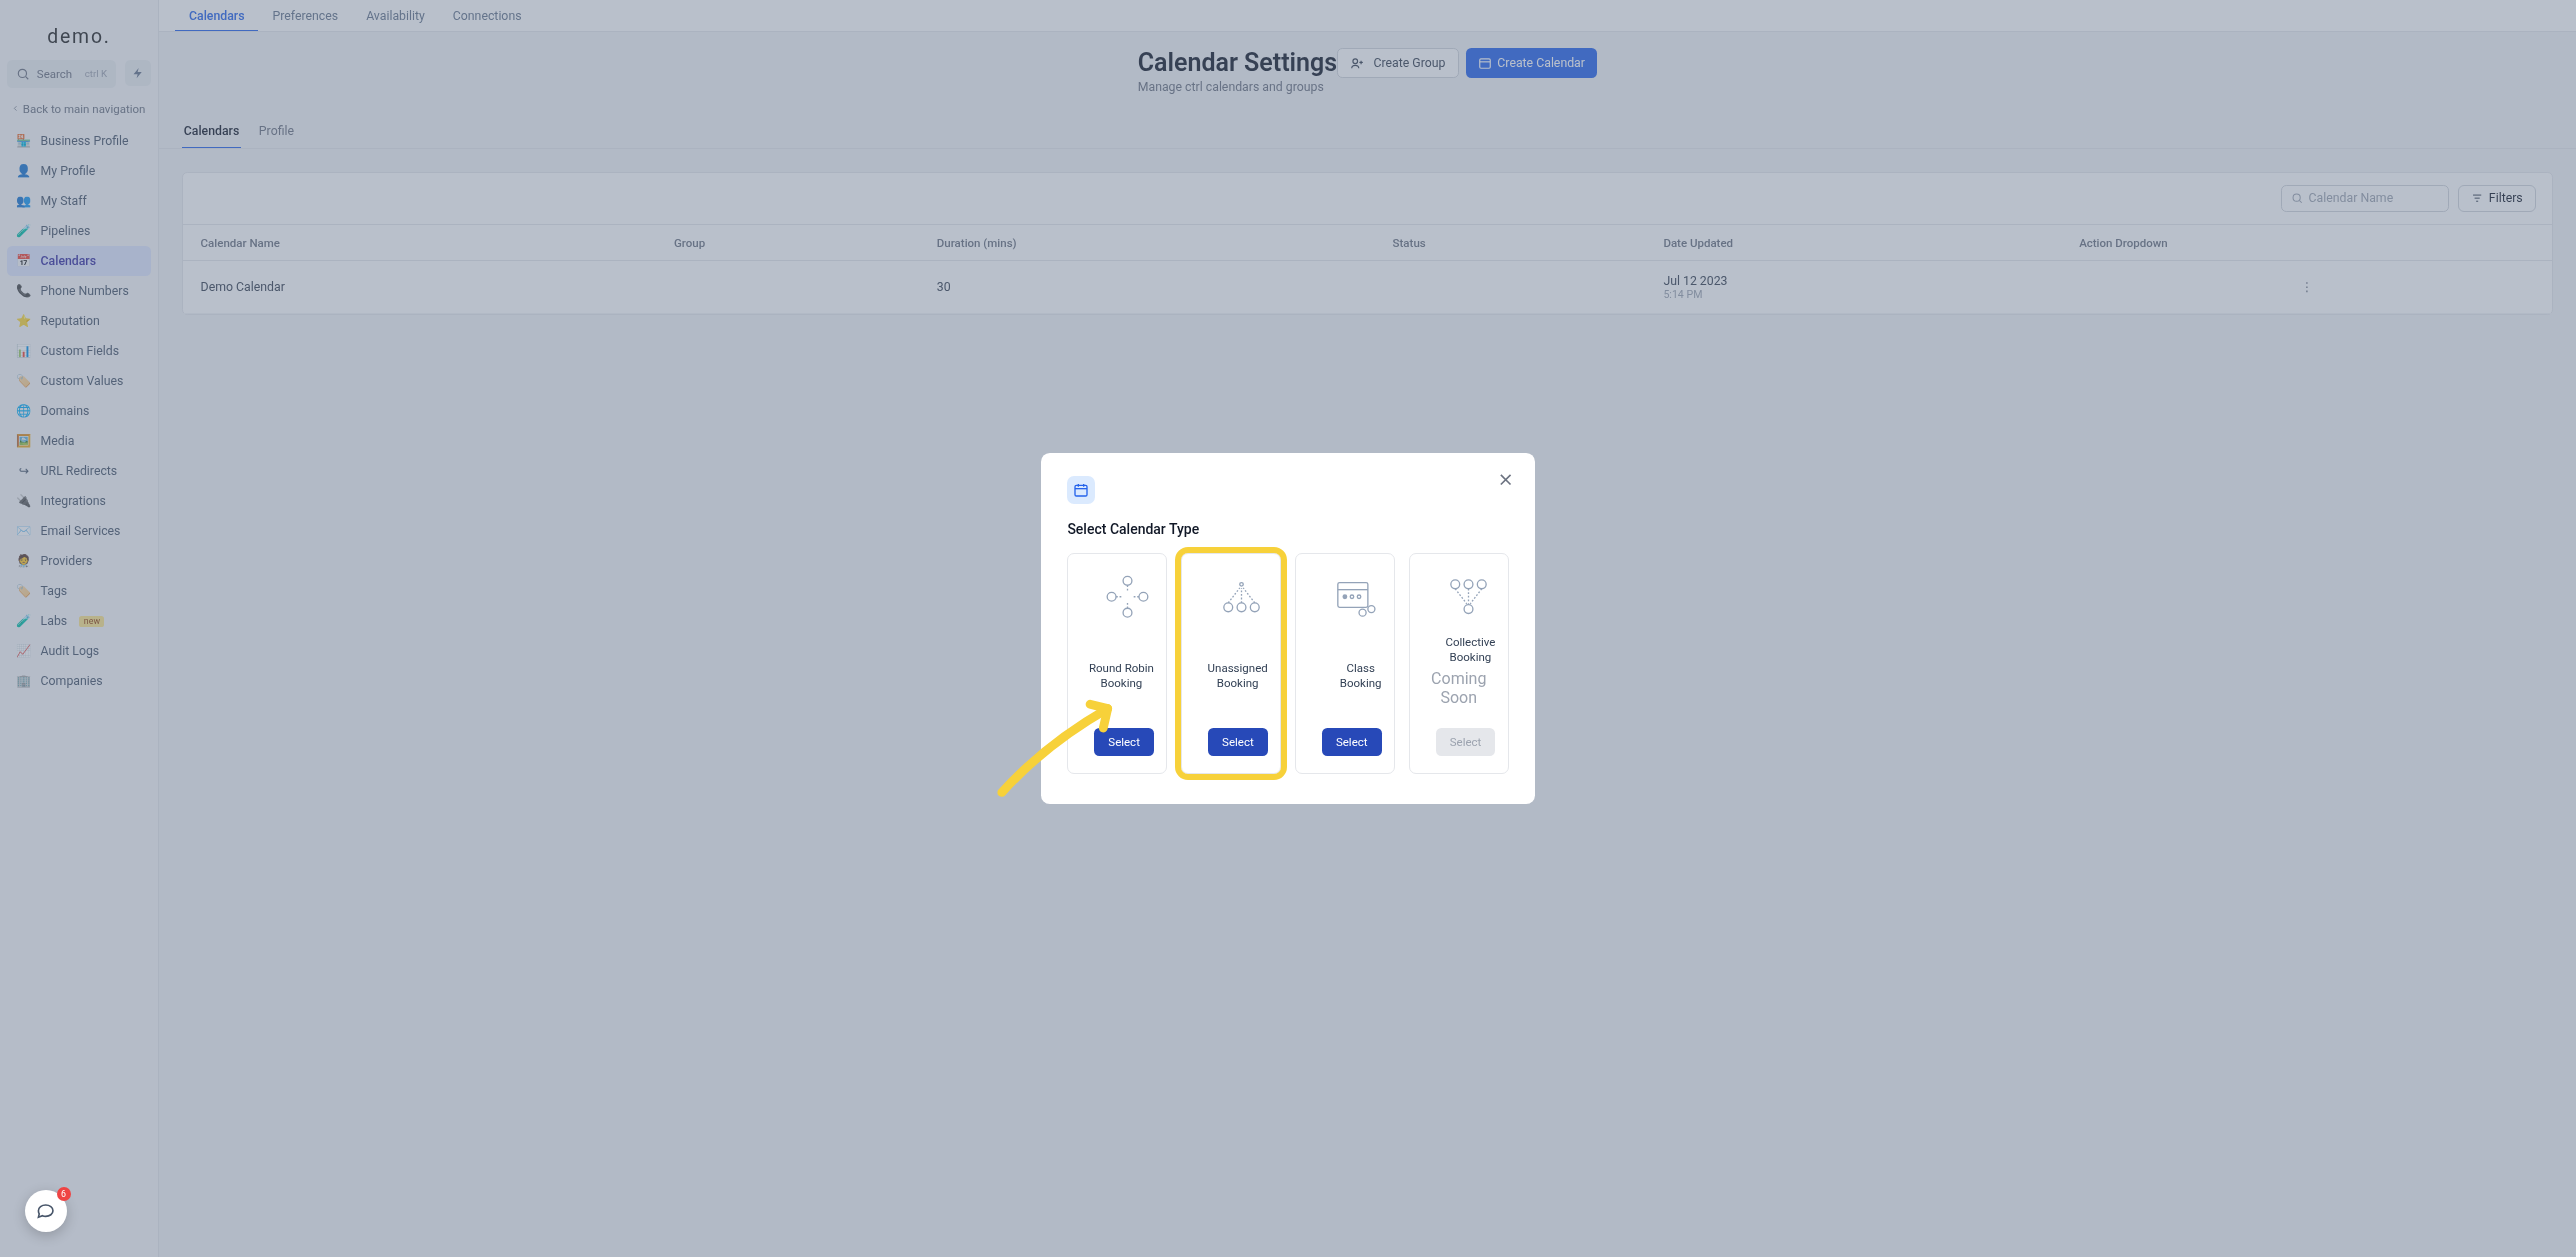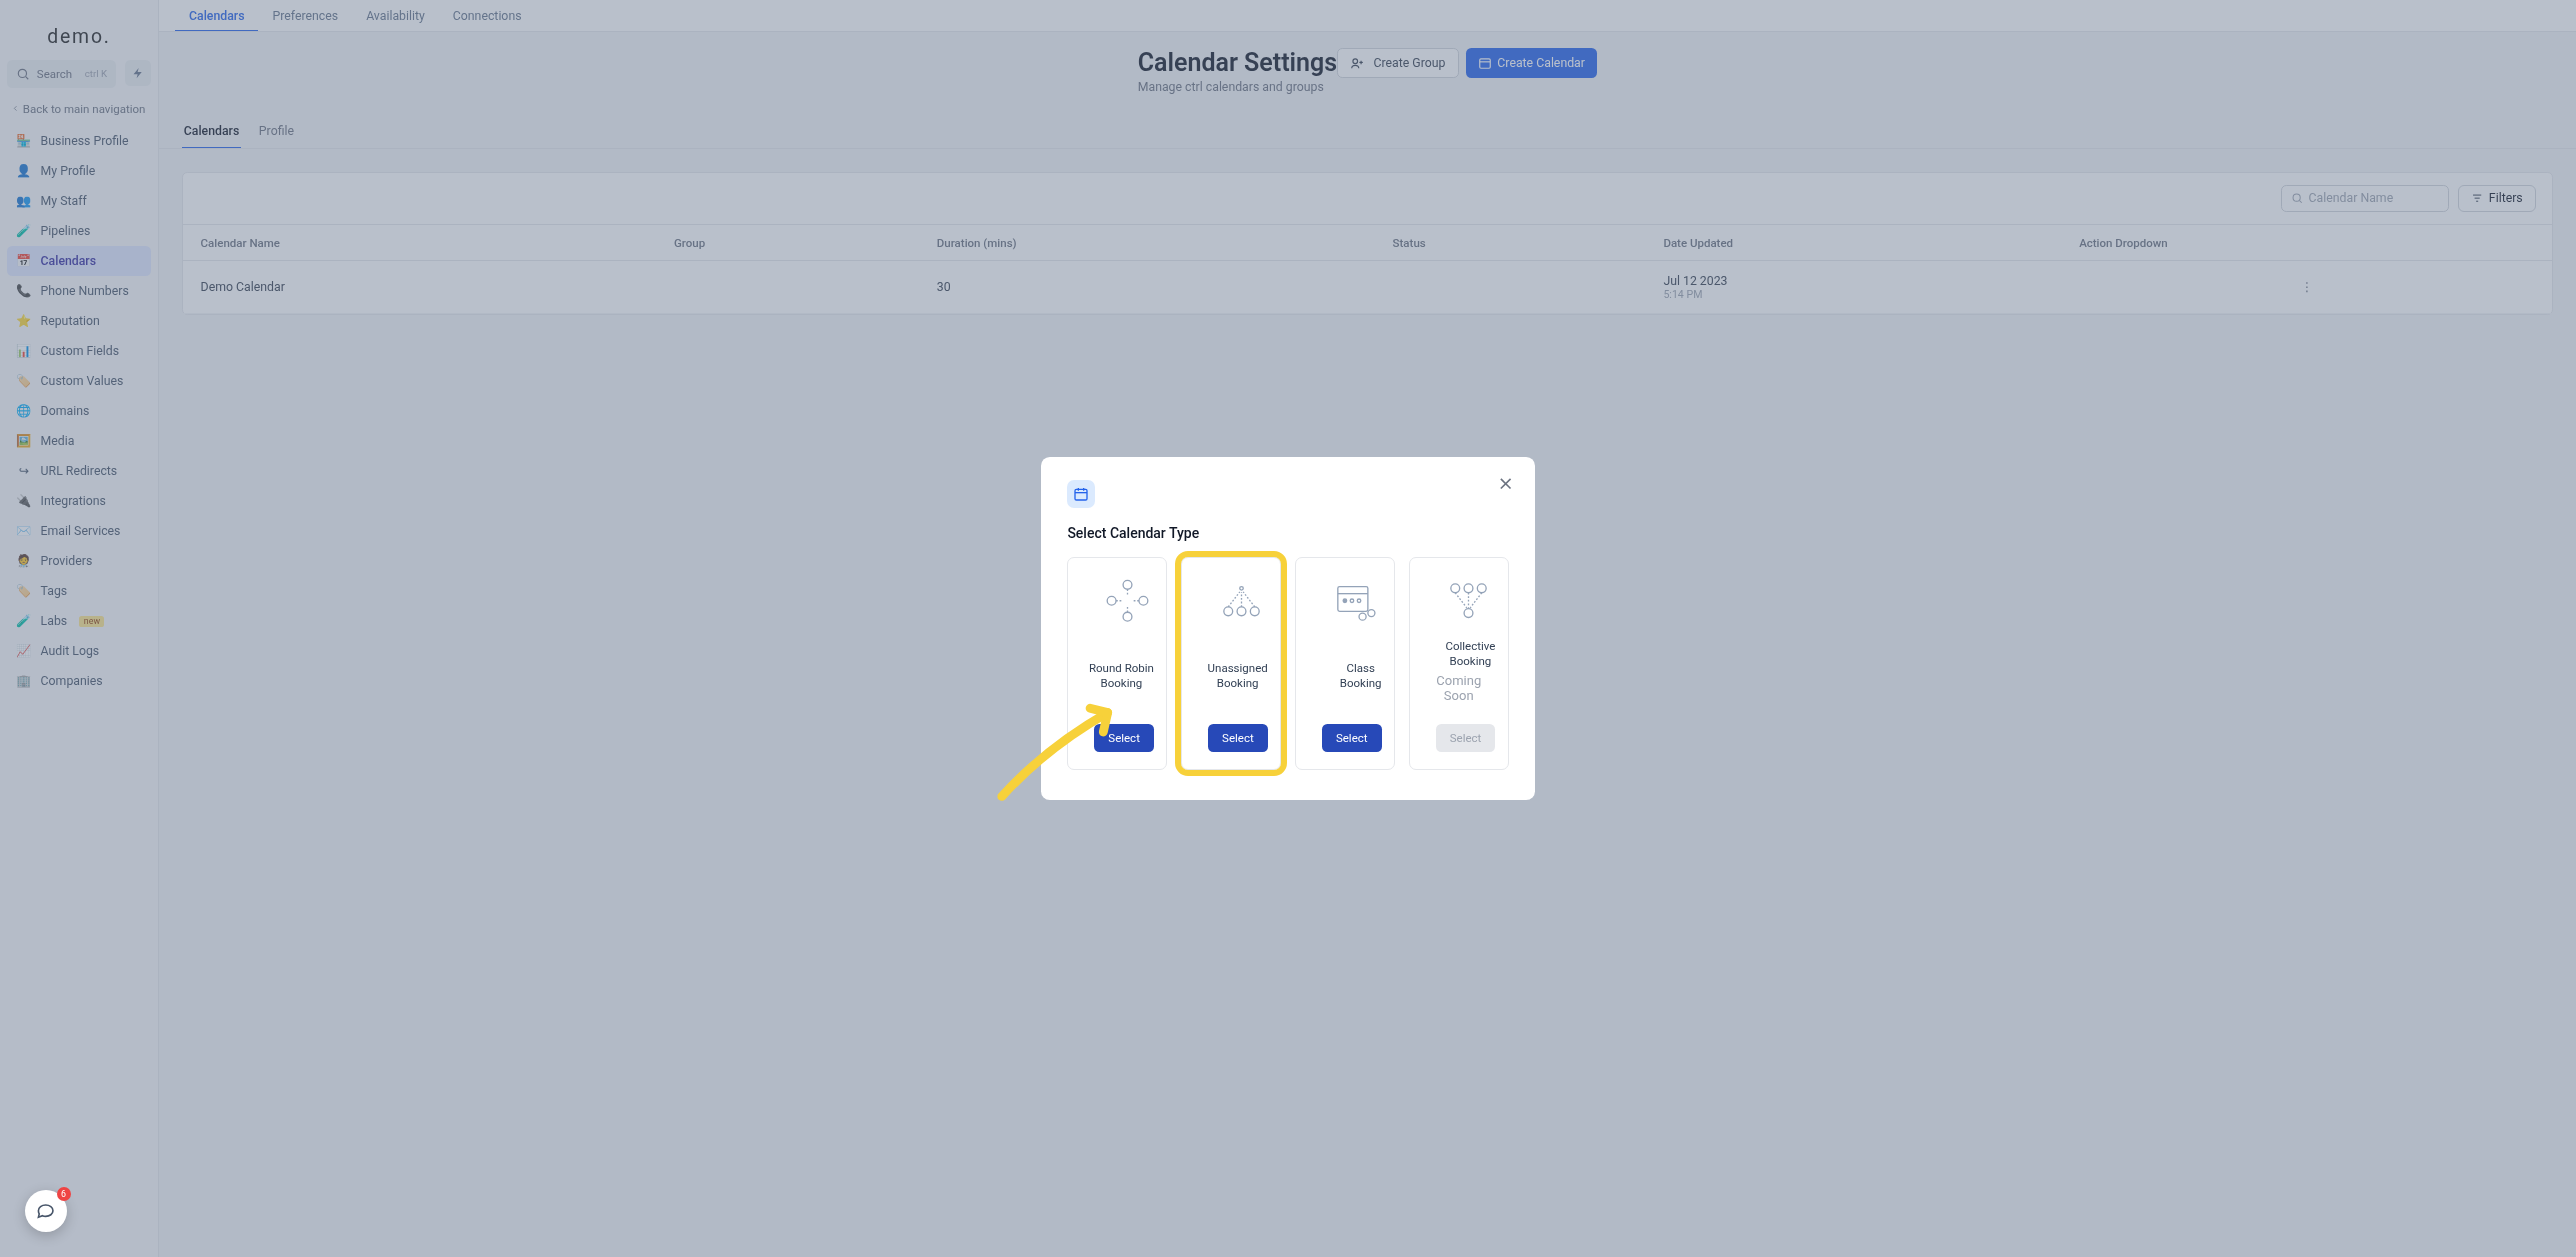--- a/index.html
+++ b/index.html
@@ -47,21 +47,21 @@
 .overlay { position: fixed; inset: 0; background: rgba(100,116,139,.45); display: flex; align-items: center; justify-content: center; }
 .modal { background: #fff; border-radius: 8.8px; width: 494px; padding: 23px 26.4px 30px; position: relative; }
 .modal-head { display: flex; align-items: center; gap: 8.8px; margin-bottom: 17.6px; }
 .modal-icon { width: 28px; height: 28px; border-radius: 7px; background: #dbeafe; display: flex; align-items: center; justify-content: center; color: #2563eb; }
 .modal-title { font-size: 14px; font-weight: 500; margin-top: 5.3px; }
 .close-x { position: absolute; top: 17.6px; right: 19.4px; width: 19.4px; height: 19.4px; cursor: pointer; color: #6b7280; }
 .type-grid { display: flex; gap: 14px; }
 .type-card { border: 0.9px solid #e5e7eb; border-radius: 7px; padding: 17.6px 12.3px; text-align: center; flex: 1; display: flex; flex-direction: column; align-items: flex-end; justify-content: space-between; min-height: 176px; }
 .type-card.highlight { outline: 6.2px solid #f7d13a; border-radius: 7px; }
 .type-name { font-size: 11.5px; color: #334155; margin: 10.6px 0; line-height: 1.3; }
-.type-soon { font-size: 13px; color: #9ca3af; margin-top: -7px; margin-bottom: 21px; }
+.type-soon { font-size: 16px; color: #9ca3af; margin-top: -7px; margin-bottom: 21px; }
 .type-btn { background: #2749b8; color: #fff; font-size: 11.5px; padding: 7px 14px; border-radius: 5.3px; cursor: pointer; }
 .type-btn.dis { background: #e5e7eb; color: #9ca3af; cursor: not-allowed; }
 .type-svg { height: 53px; display: flex; align-items: center; justify-content: center; color: #94a3b8; }
 
 .arrow { position: absolute; left: -48px; top: 229px; width: 150px; height: 115px; pointer-events: none; }
 .chat-fab { position: fixed; bottom: 25px; left: 25px; width: 42px; height: 42px; border-radius: 50%; background: #fff; box-shadow: 0 3.5px 12.3px rgba(0,0,0,.2); display: flex; align-items: center; justify-content: center; color: #475569; }
 .chat-badge { position: absolute; top: -3.5px; right: -3.5px; background: #ef4444; color: #fff; font-size: 8.8px; border-radius: 50%; width: 14px; height: 14px; display: flex; align-items: center; justify-content: center; }
 </style>
 </head>
 <body>

